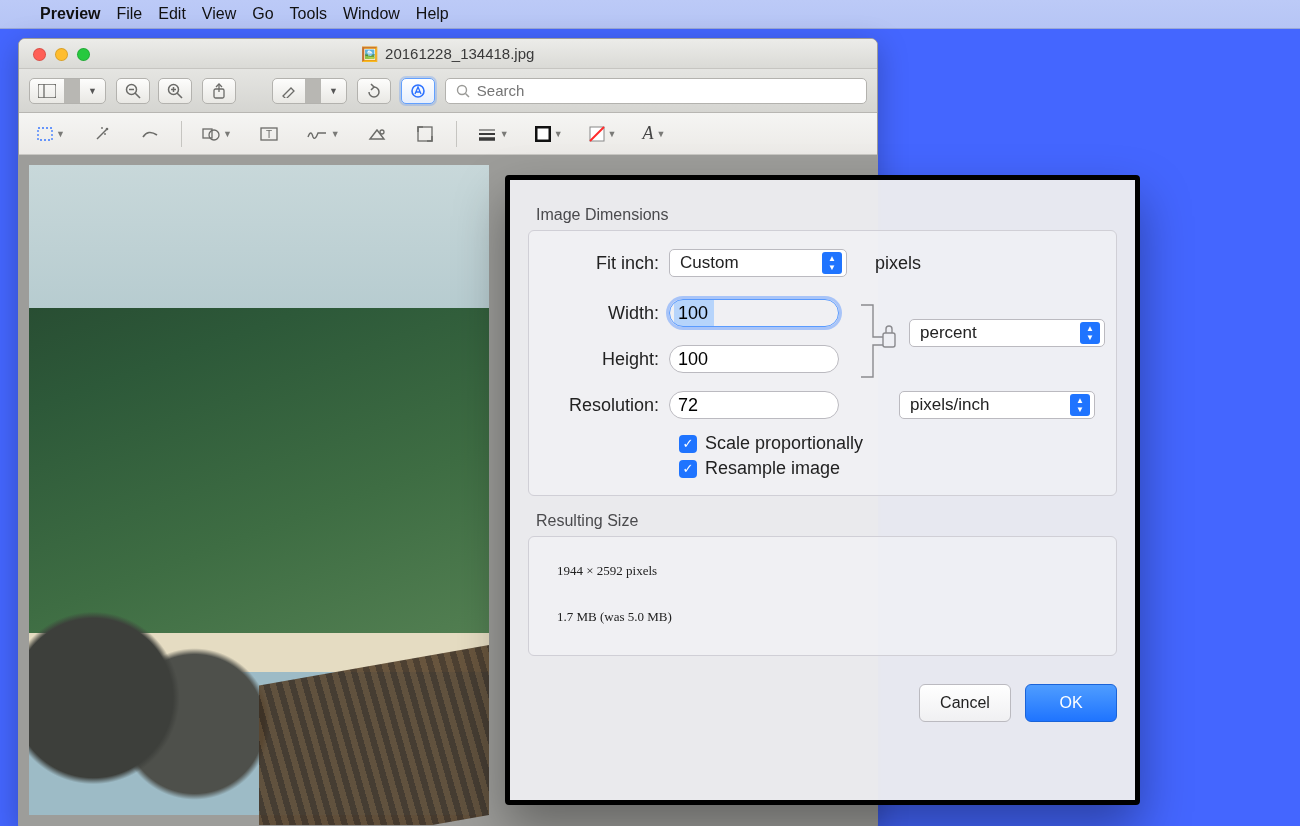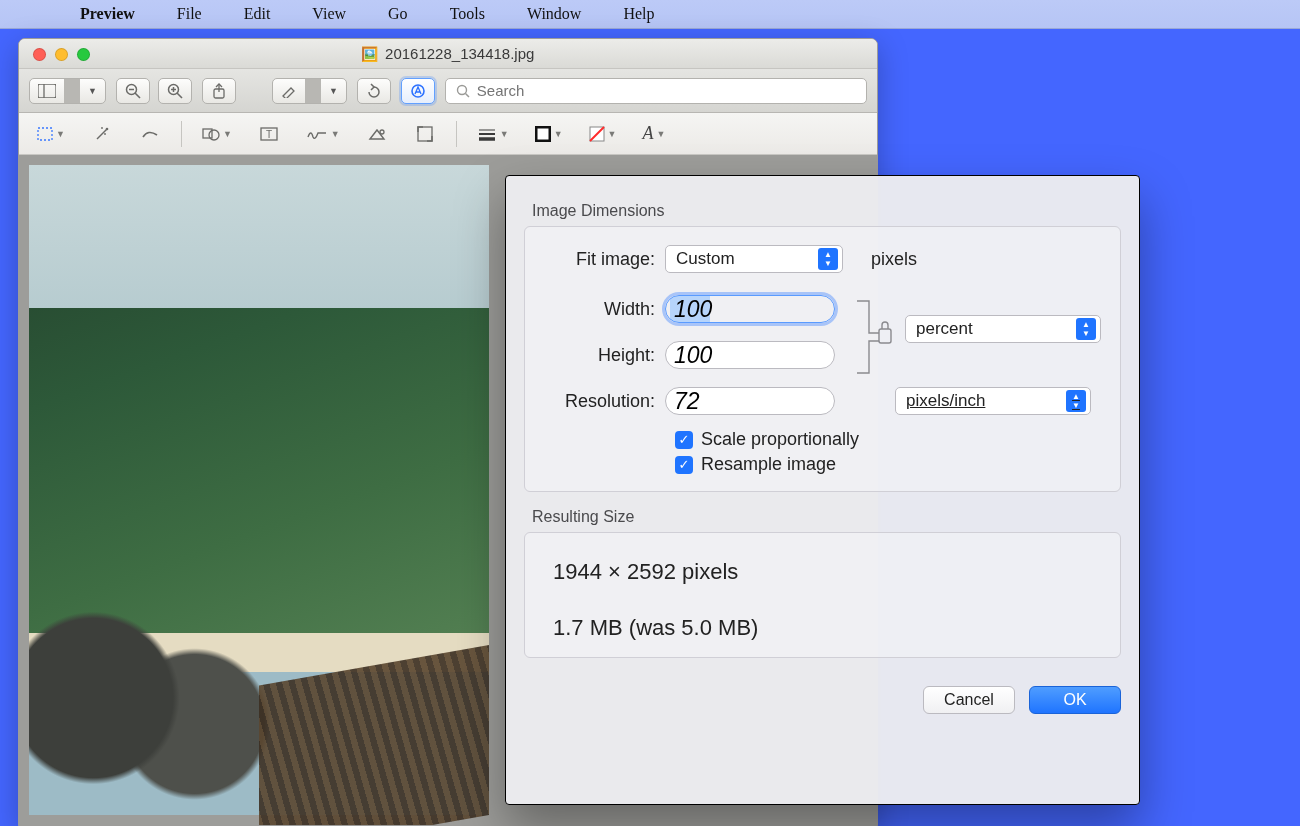--- a/index.html
+++ b/index.html
@@ -5,24 +5,23 @@
   * { box-sizing: border-box; margin: 0; padding: 0; }
   body {
     font-family: -apple-system, "Helvetica Neue", Helvetica, Arial, sans-serif;
     background: #4466ff;
     width: 1300px; height: 826px; overflow: hidden; position: relative;
   }
 
   
   .menubar {
     background: linear-gradient(#bccaf7, #b6c5f5);
-    height: 29px; display:flex; align-items:center; padding:0 32px;
-    font-size:16px; color:#111; gap:42px;
+    height: 29px; display:flex; align-items:center; padding:0 18px;
+    font-size:16px; color:#111; gap:16px;
     border-bottom:1px solid #9aa8d6;
-    font-family:Liberation Serif, serif;
   }
   .menubar .apple { font-size:20px; margin-right:6px; }
   .menubar .appname{ font-weight:700; }
   .mnu{ cursor:default; }
 
   
   .window{
     position:absolute; top:38px; left:18px; width:860px; height:788px;
     background:#eceae7; border:1px solid #9d9c9a; border-radius:7px 7px 0 0;
     box-shadow:0 8px 30px rgba(0,0,0,.25); overflow:hidden;
@@ -85,58 +84,58 @@
   }
   .boardwalk{
     position:absolute; bottom:0; right:0; width:230px; height:170px;
     background:repeating-linear-gradient(75deg,#3c2f22 0 6px,#5a462f 6px 12px);
     transform:skewY(-10deg); transform-origin:bottom right; opacity:.9;
   }
 
   
   .sheet{
     position:absolute; top:175px; left:505px; width:635px; height:630px;
-    background:rgba(236,236,239,.97); border:1px solid #000000; border-radius:4px;
+    background:rgba(236,236,239,.97); border:5px solid #000000; border-radius:4px;
     box-shadow:0 24px 50px rgba(0,0,0,.35);
     padding:18px 18px; font-size:17px; color:#222;
   }
   .section-label{ color:#4a4a4d; font-size:16px; margin:8px 0 6px 8px; }
   .panel{
     background:rgba(244,244,247,.6); border:1px solid #d0cfd6; border-radius:6px; padding:18px 18px 16px;
   }
   .row{ display:flex; align-items:center; margin:0; position:relative; }
   .lab{ width:122px; text-align:right; padding-right:10px; font-size:18px; color:#222;}
   .select{
     height:28px; border:1px solid #bbbac0; border-radius:5px; background:#fff;
     display:flex; align-items:center; justify-content:space-between; padding:0 4px 0 10px; font-size:17px;
     min-width:178px;
   }
   .select .arrows{
     width:20px; height:22px; border-radius:3px; background:#1f74ff;
     display:flex; flex-direction:column; align-items:center; justify-content:center; color:#fff; font-size:8px; line-height:8px; gap:1px;
   }
   .input{
     height:28px; border:1px solid #bbbac0; border-radius:14px; background:#fff;
-    padding:0 8px; font-size:23px; width:170px; outline:none;font-style:italic;
+    padding:0 8px; font-size:18px; width:170px; outline:none;
   }
   .input.focus{ border-color:#5a9bff; box-shadow:0 0 0 3px rgba(60,130,255,.4);}
   .input.sel{ background:linear-gradient(#b6d4fb,#b6d4fb) no-repeat; background-size:40px 100%; background-position:4px 0;}
   .suffix{ margin-left:28px; font-size:18px; }
   .lock-bracket{
     position:absolute; left:312px; top:4px; width:40px; height:72px;
   }
   .chk{ display:flex; align-items:center; gap:8px; margin-left:132px; font-size:18px; margin-top:4px;}
   .chk .box{
     width:18px; height:18px; border-radius:4px; background:#1f74ff;
     display:flex; align-items:center; justify-content:center; color:#fff; font-size:13px;
   }
-  .result-text{ font-size:22px; margin:8px 0 0 10px;}
+  .result-text{ font-size:13px; margin:8px 0 0 10px;font-family:Liberation Serif, serif;}
   .buttons{ display:flex; justify-content:flex-end; gap:14px; margin-top:28px;}
   .pushbtn{
-    height:28px; min-width:92px; border:1px solid #bbbac0; border-radius:6px;
+    height:38px; min-width:92px; border:1px solid #bbbac0; border-radius:6px;
     background:linear-gradient(#fff,#f0f0f2); font-size:16px;
     display:flex; align-items:center; justify-content:center; padding:0 18px;
   }
   .pushbtn.primary{
     background:linear-gradient(#4f9dff,#1f74ff); color:#fff; border-color:#1a63d8;
   }
   svg{display:block;}
 </style>
 </head>
 <body>
@@ -359,21 +358,21 @@
       <div class="boardwalk"></div>
     </div>
   </div>
 </div>
 
 <div class="sheet">
   <div class="section-label">Image Dimensions</div>
   <div class="panel">
 
     <div class="row" style="margin-bottom:22px;">
-      <div class="lab">Fit image:</div>
+      <div class="lab">Fit inch:</div>
       <div class="select">
         <span>Custom</span>
         <span class="arrows">
             <span>▲</span>
             <span>▼</span>
           </span>
       </div>
       <span class="suffix">pixels</span>
     </div>
 
@@ -403,21 +402,21 @@
               <span>▼</span>
             </span>
         </div>
       </div>
     </div>
 
     <div class="row" style="margin-bottom:14px;">
       <div class="lab">Resolution:</div>
       <input class="input" value="72" style="">
       <div style="width:60px;"></div>
-      <div class="select" style="min-width:196px;text-decoration:underline;">
+      <div class="select" style="min-width:196px;">
         <span>pixels/inch</span>
         <span class="arrows">
             <span>▲</span>
             <span>▼</span>
           </span>
       </div>
     </div>
 
     <div class="chk">
       <span class="box">✓</span>

